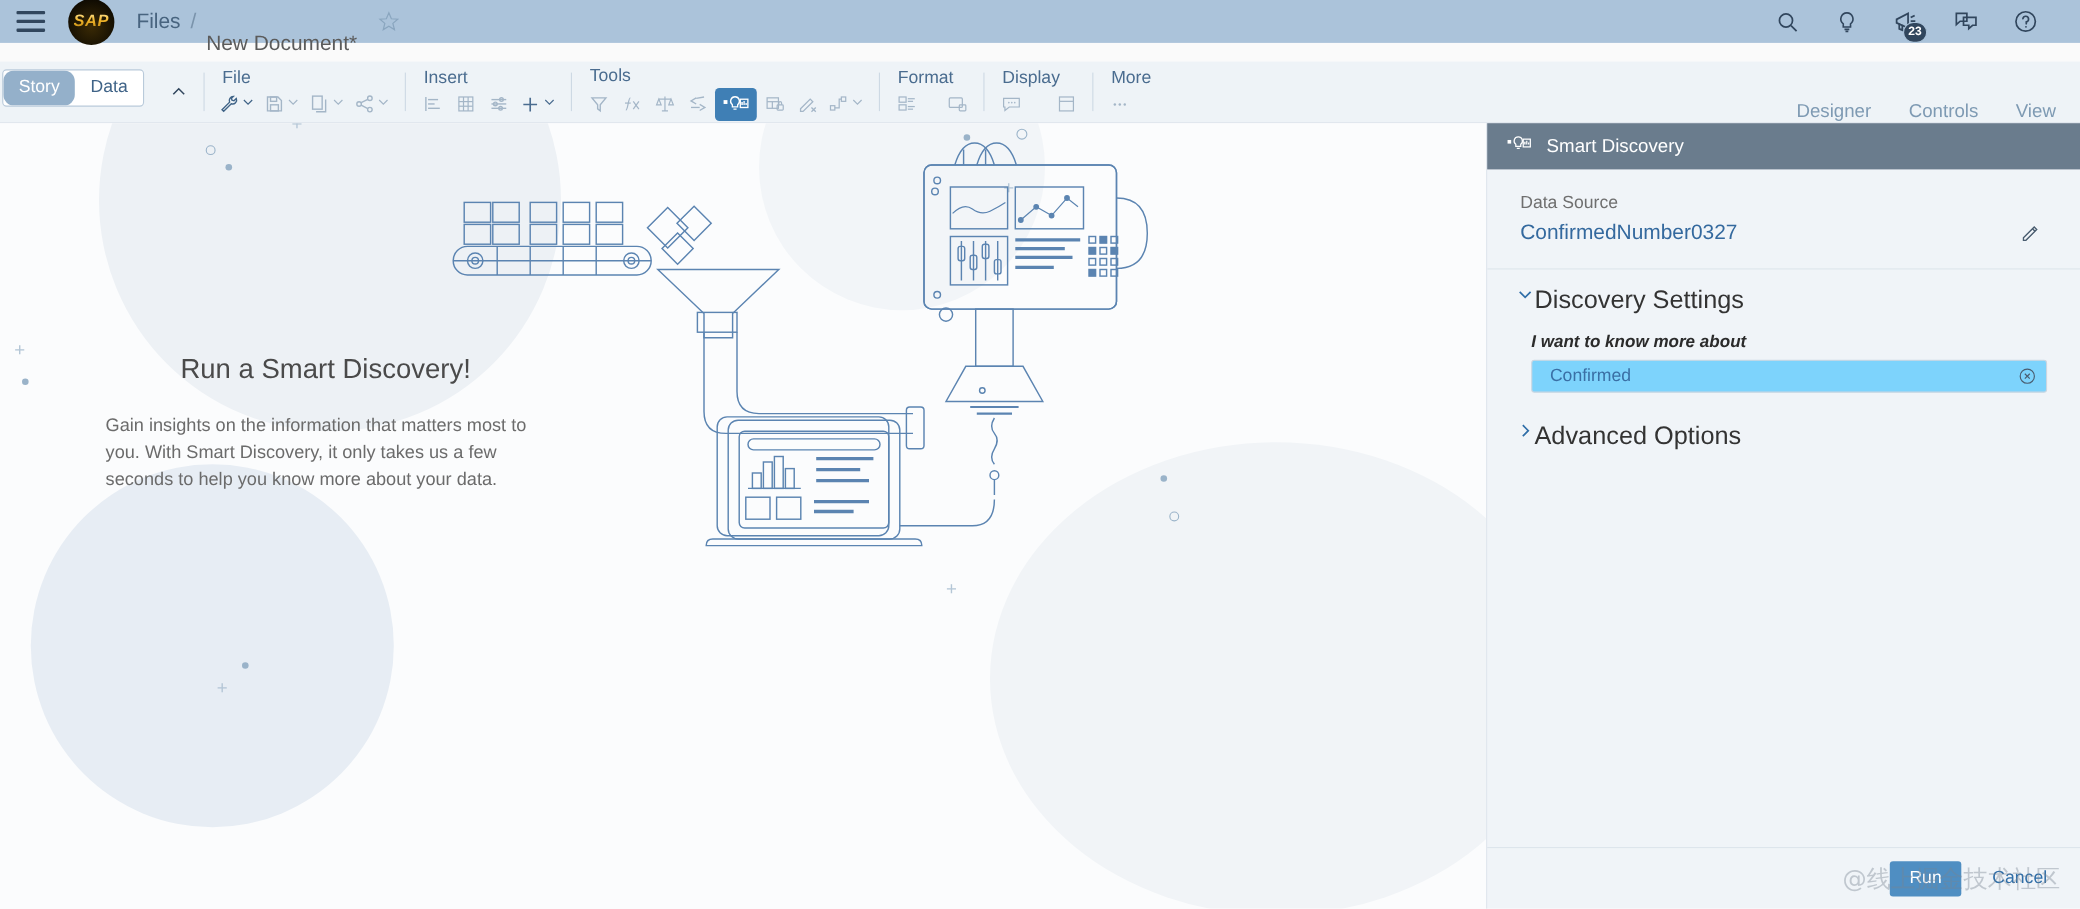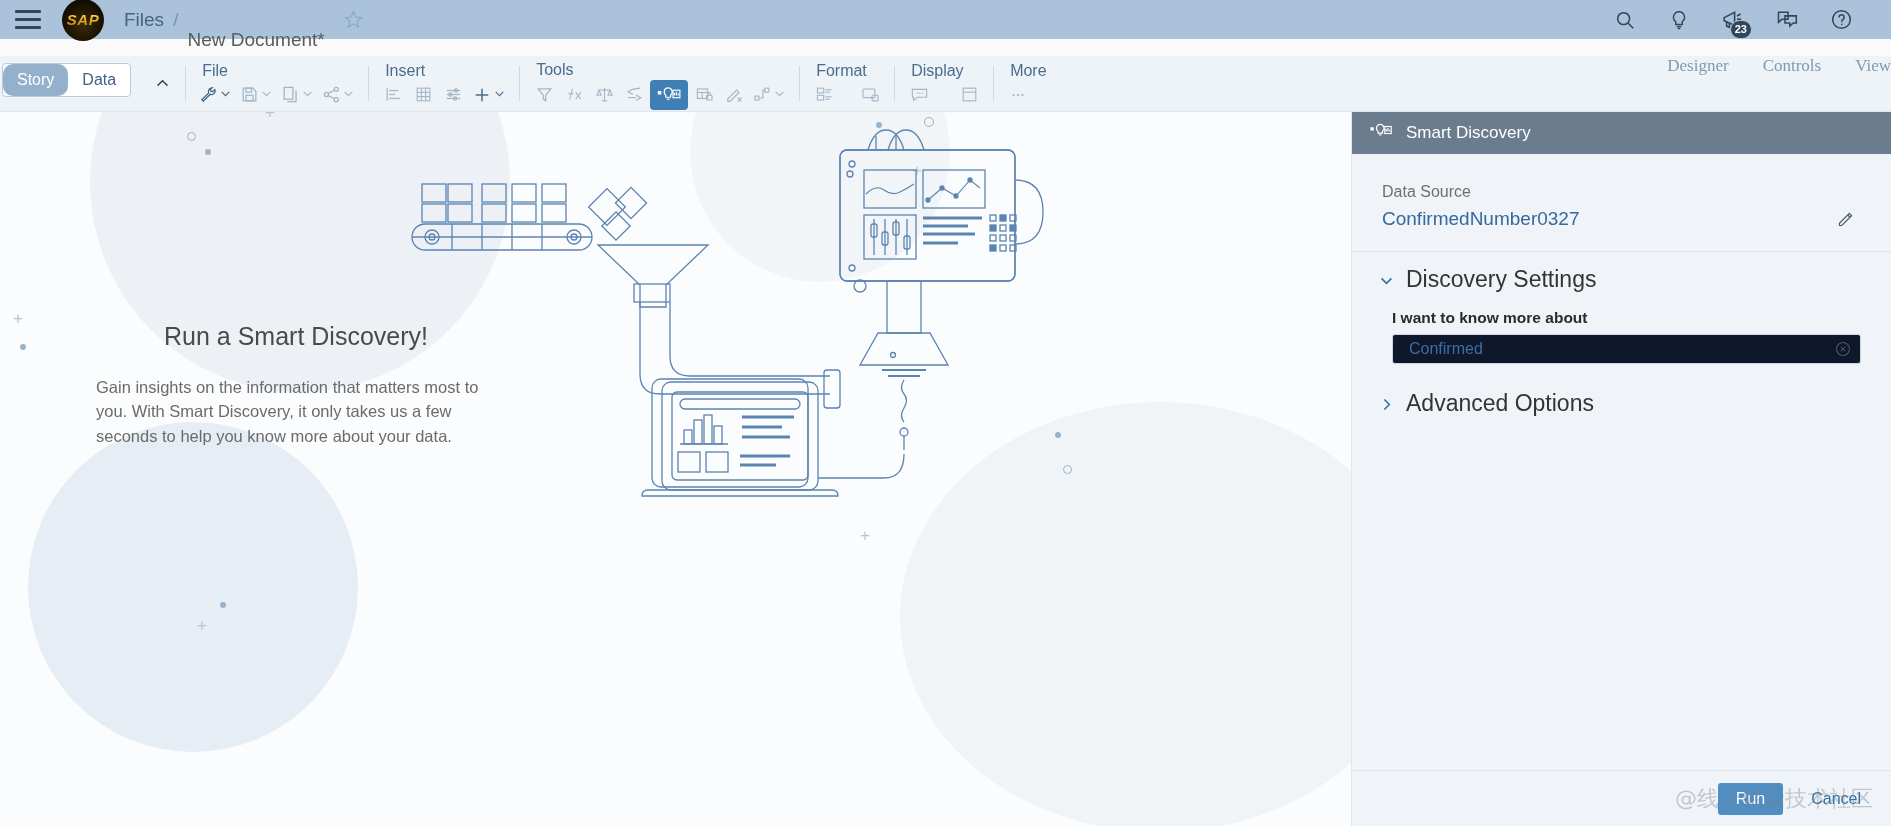--- a/index.html
+++ b/index.html
@@ -84,21 +84,21 @@
   .group-title { font-size: 16px; color: #4a6c8f; padding: 3px 4px 1px 6px; }
   .group-icons { display: flex; align-items: center; gap: 2px; }
   .tbtn {
     height: 28px; min-width: 28px; padding: 0 3px;
     display: flex; align-items: center; justify-content: center;
     cursor: pointer; border-radius: 4px;
   }
   .tbtn.dis { opacity: .42; cursor: default; }
   .tbtn.active { background: #3f7fb5; border-radius: 4px; padding: 0 7px; height: 30px; }
   .chev { margin-left: 1px; }
-  .tb-right { margin-left: auto; display: flex; align-items: flex-start; gap: 34px; font-family: Liberation Serif, serif; }
+  .tb-right { margin-left: auto; display: flex; align-items: flex-end; padding-right: 22px; gap: 34px; }
   .tb-right span { font-size: 17px; color: #7e9ab3; cursor: pointer; }
 
   
   .canvas {
     position: absolute; top: 112px; left: 0;
     width: 1419px; height: 714px;
     background: #fbfcfd; overflow: hidden;
   }
   .blob { position: absolute; border-radius: 50%; background: #edf1f5; }
   .blob.b1 { width: 420px; height: 420px; left: 90px; top: -140px; }
@@ -130,35 +130,35 @@
     border-left: 1px solid #dfe6ed;
     display: flex; flex-direction: column;
   }
   .panel-header {
     height: 42px; background: #6a7c8d; color: #fff;
     display: flex; align-items: center; gap: 13px; padding-left: 17px;
     flex: 0 0 auto;
   }
   .panel-header .ttl { font-size: 17px; }
   .panel-body { flex: 1 1 auto; overflow: hidden; padding: 0 0 0 0; position: relative; }
-  .ds-block { padding: 5px 30px 18px 30px; margin-top: 24px; }
+  .ds-block { padding: 22px 30px 18px 30px; }
   .ds-label { font-size: 16px; color: #6f6f6f; margin-bottom: 3px; }
   .ds-row { display: flex; align-items: center; }
   .ds-value { font-size: 19px; color: #34699e; flex: 1 1 auto; }
   .pencil { cursor: pointer; line-height: 0; padding: 4px; }
   .divider { height: 1px; background: #dde5ec; margin: 0 0 0 0; }
   .sect { padding: 14px 30px 0 26px; }
   .sect-head {
-    display: flex; align-items: flex-end; gap: 11px; cursor: pointer;
+    display: flex; align-items: flex-start; cursor: pointer;
     margin-bottom: 6px;
   }
   .sect-head .txt { font-size: 23px; color: #333; font-weight: normal; }
-  .field-label { font-size: 15.5px; font-weight: bold; color: #2b2b2b; margin: 16px 0 7px 14px; }
+  .field-label { font-size: 15.5px; font-weight: bold; color: #2b2b2b; margin: 16px 0 7px 14px; font-style: italic; }
   .input-wrap {
-    margin-left: 14px; height: 30px; background: #0f172a;
+    margin-left: 14px; height: 30px; background: #7dd3fc;
     border: 1px solid #cbd6e1; border-radius: 3px;
     display: flex; align-items: center; padding: 0 8px 0 14px;
   }
   .input-wrap input {
     flex: 1 1 auto; border: none; outline: none; background: transparent;
     font-size: 16px; color: #3a6fa5; font-family: "Liberation Sans", sans-serif;
   }
   .clear-icon { cursor: pointer; line-height: 0; }
   .sect.adv { padding-top: 26px; }
   .panel-footer {

